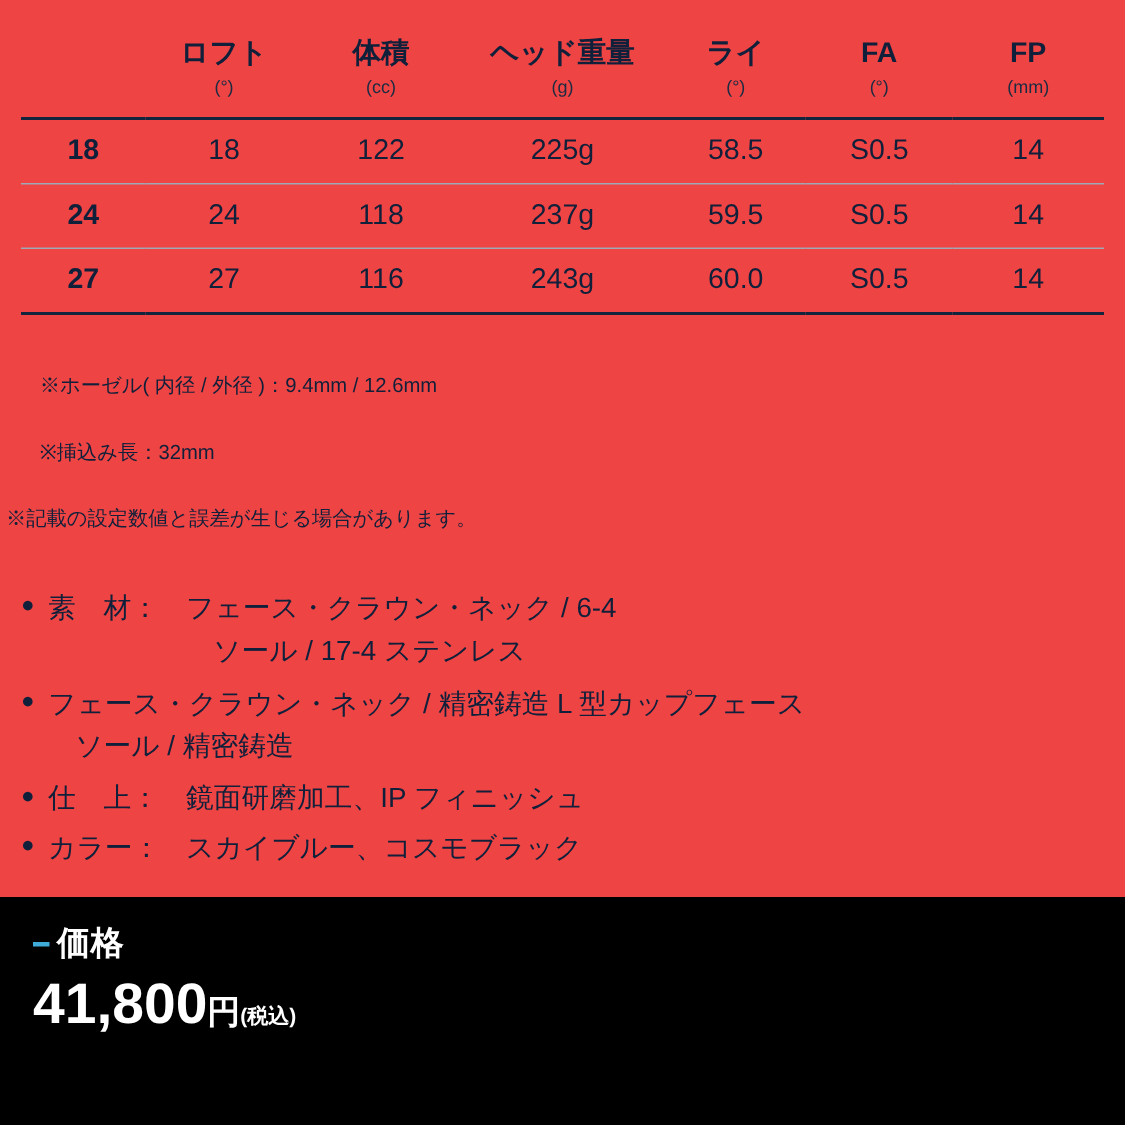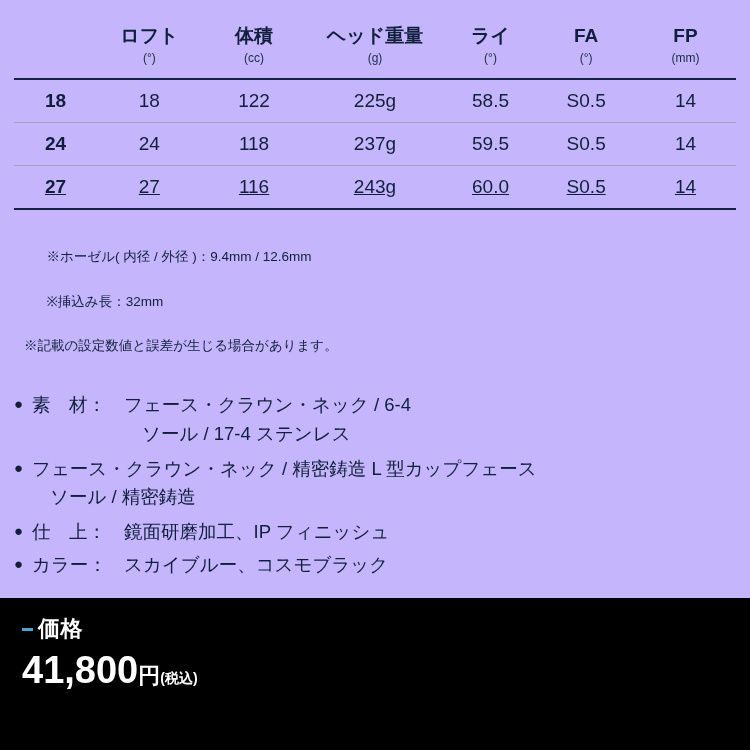--- a/index.html
+++ b/index.html
@@ -10,21 +10,21 @@
     height: 750px;
     background: #ffffff;
     font-family: "Liberation Sans", sans-serif;
     color: #0f1b2e;
   }
   .page {
     position: relative;
     width: 750px;
     height: 750px;
     overflow: hidden;
-    background: #c4b5fd;
+    background: #ef4444;
   }
 
   
   .spec-table {
     width: 722px;
     margin: 14px auto 0 auto;
     border-collapse: collapse;
     table-layout: fixed;
   }
   .spec-table th, .spec-table td {
@@ -47,36 +47,35 @@
     color: #1b2b42;
   }
   .spec-table tbody td {
     padding: 10px 0;
     font-size: 19px;
     border-bottom: 1px solid #9fa8b4;
     text-align: center;
   }
   .spec-table tbody tr:last-child td {
     border-bottom: 2px solid #14243c;
-    text-decoration: underline;
   }
   .spec-table tbody td.loft-head {
     font-weight: bold;
   }
   col.c0 { width: 11.5%; }
   col.c1 { width: 14.5%; }
   col.c2 { width: 14.5%; }
   col.c3 { width: 19%; }
   col.c4 { width: 13%; }
   col.c5 { width: 13.5%; }
   col.c6 { width: 14%; }
 
   
   .notes {
-    margin: 14px 0 0 24px;
+    margin: 14px 0 0 4px;
     font-size: 13.5px;
     line-height: 1.65;
     color: #10203a;
   }
   .notes .note-line { white-space: pre; }
   .notes .note-gap { display: inline-block; width: 22px; }
 
   
   .spec-list {
     margin: 34px 0 0 14px;

